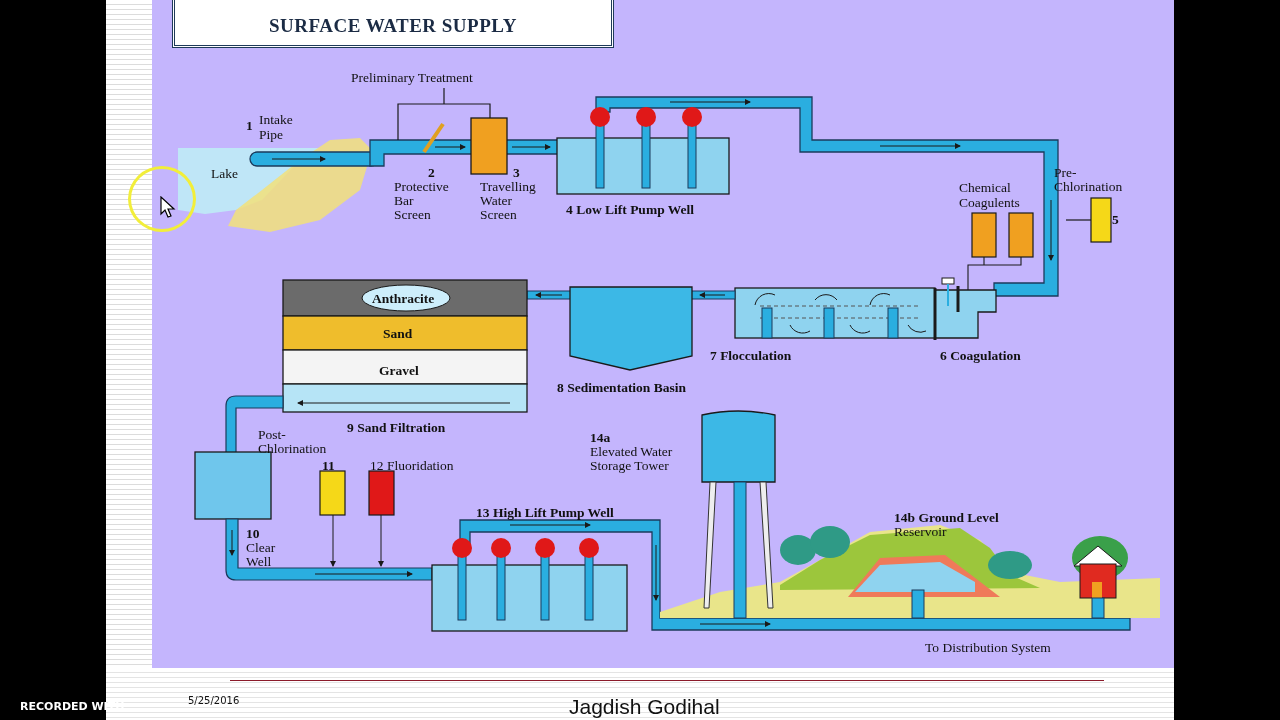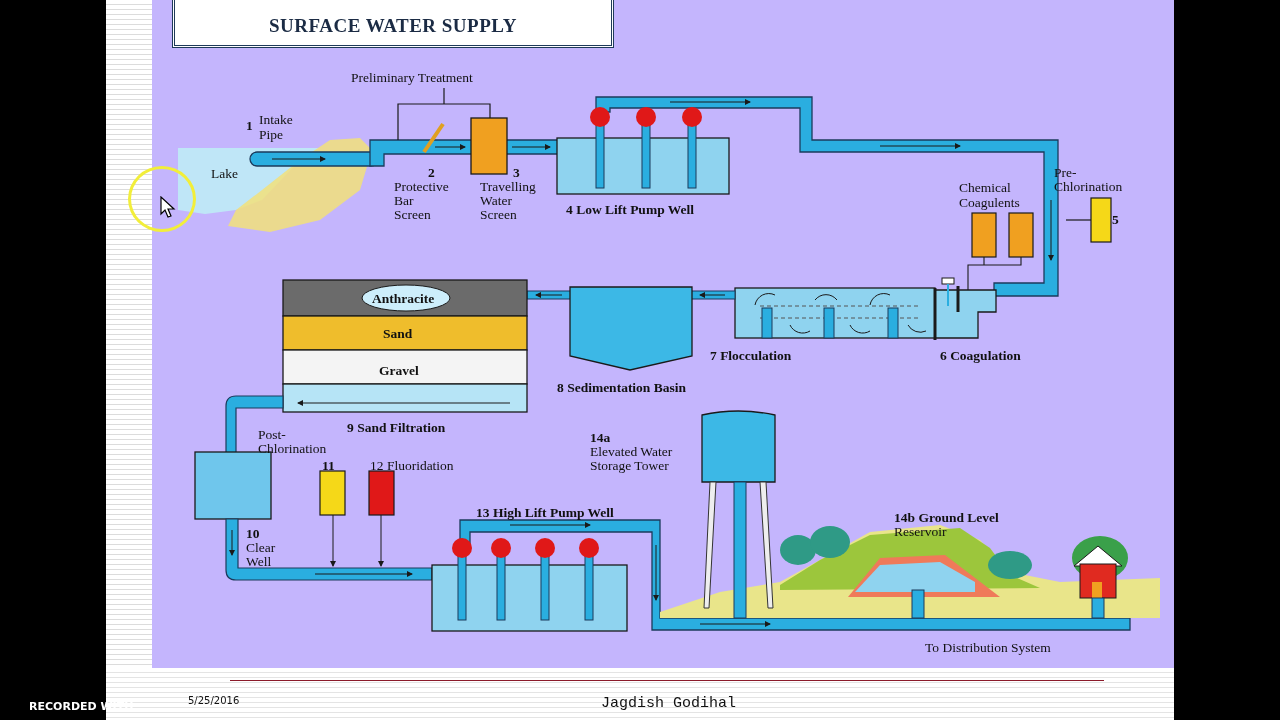--- a/index.html
+++ b/index.html
@@ -10,22 +10,22 @@
   .stripes-bottom{position:absolute;left:0;top:668px;width:1068px;height:52px;
     background:repeating-linear-gradient(to bottom,#fff 0,#fff 4px,#e4e4e4 4px,#e4e4e4 5px);}
   .title-box{position:absolute;left:66px;top:-6px;width:436px;height:48px;border:3px double #1f3a5a;background:#fff;
     display:flex;align-items:center;justify-content:center;}
   .title-box span{font-family:"Liberation Serif",serif;font-weight:bold;font-size:19px;color:#1b2b44;letter-spacing:0.5px;margin-top:10px;}
   svg.diagram{position:absolute;left:0;top:0;}
   .lbl{font-family:"Liberation Serif",serif;font-size:13.5px;fill:#111;}
   .lblb{font-family:"Liberation Serif",serif;font-size:13.5px;fill:#111;font-weight:bold;}
   .footer-line{position:absolute;left:124px;top:680px;width:874px;height:1px;background:#8b1a2a;}
   .footer-date{position:absolute;left:82px;top:695px;font-family:"DejaVu Sans",sans-serif;font-size:10px;color:#111;}
-  .footer-author{position:absolute;left:463px;top:695px;font-family:Liberation Mono, monospace;font-size:15px;color:#111;margin-left:32px;}
-  .rec{position:absolute;left:29px;top:700px;font-family:"DejaVu Sans",sans-serif;font-weight:bold;font-size:11px;color:#fff;}
+  .footer-author{position:absolute;left:463px;top:695px;font-family:Liberation Sans, sans-serif;font-size:21px;color:#111;}
+  .rec{position:absolute;left:20px;top:700px;font-family:"DejaVu Sans",sans-serif;font-weight:bold;font-size:11px;color:#fff;}
   .cursor-ring{position:absolute;left:128px;top:166px;width:68px;height:66px;border:3px solid #f2ee3a;border-radius:50%;box-sizing:border-box;}
   .cursor{position:absolute;left:160px;top:196px;}
 </style>
 </head>
 <body>
 
 <div class="slide">
   <div class="stripes"></div>
   <div class="stripes-bottom"></div>
 

